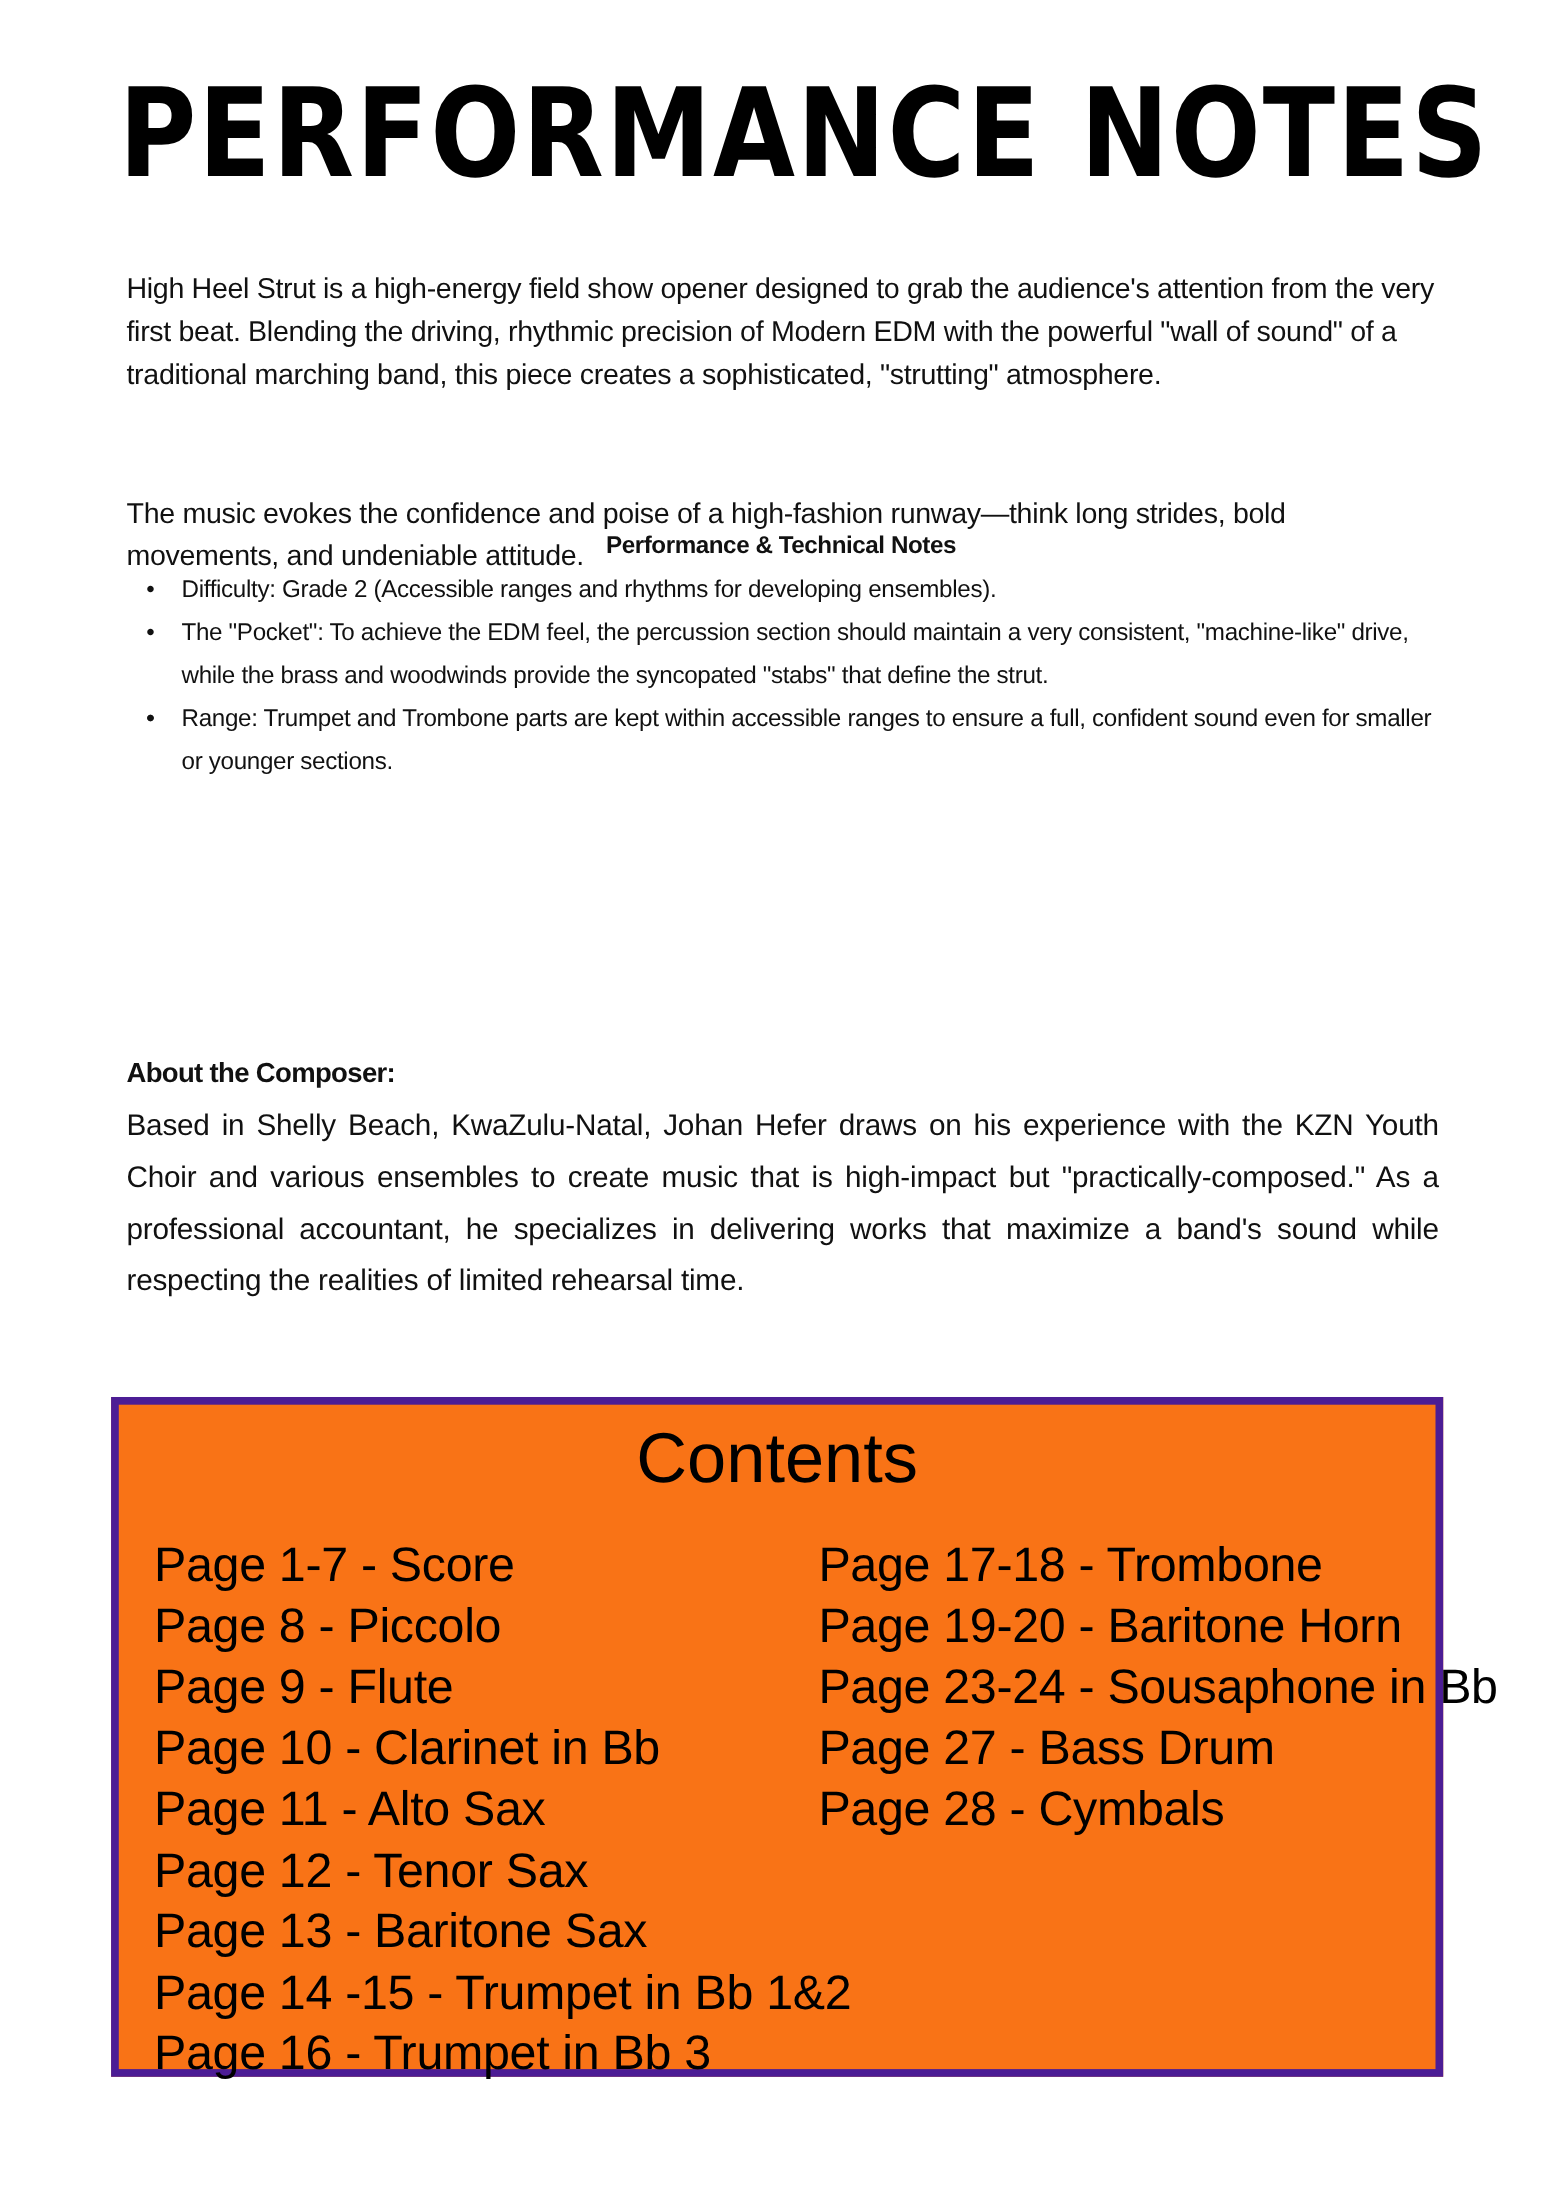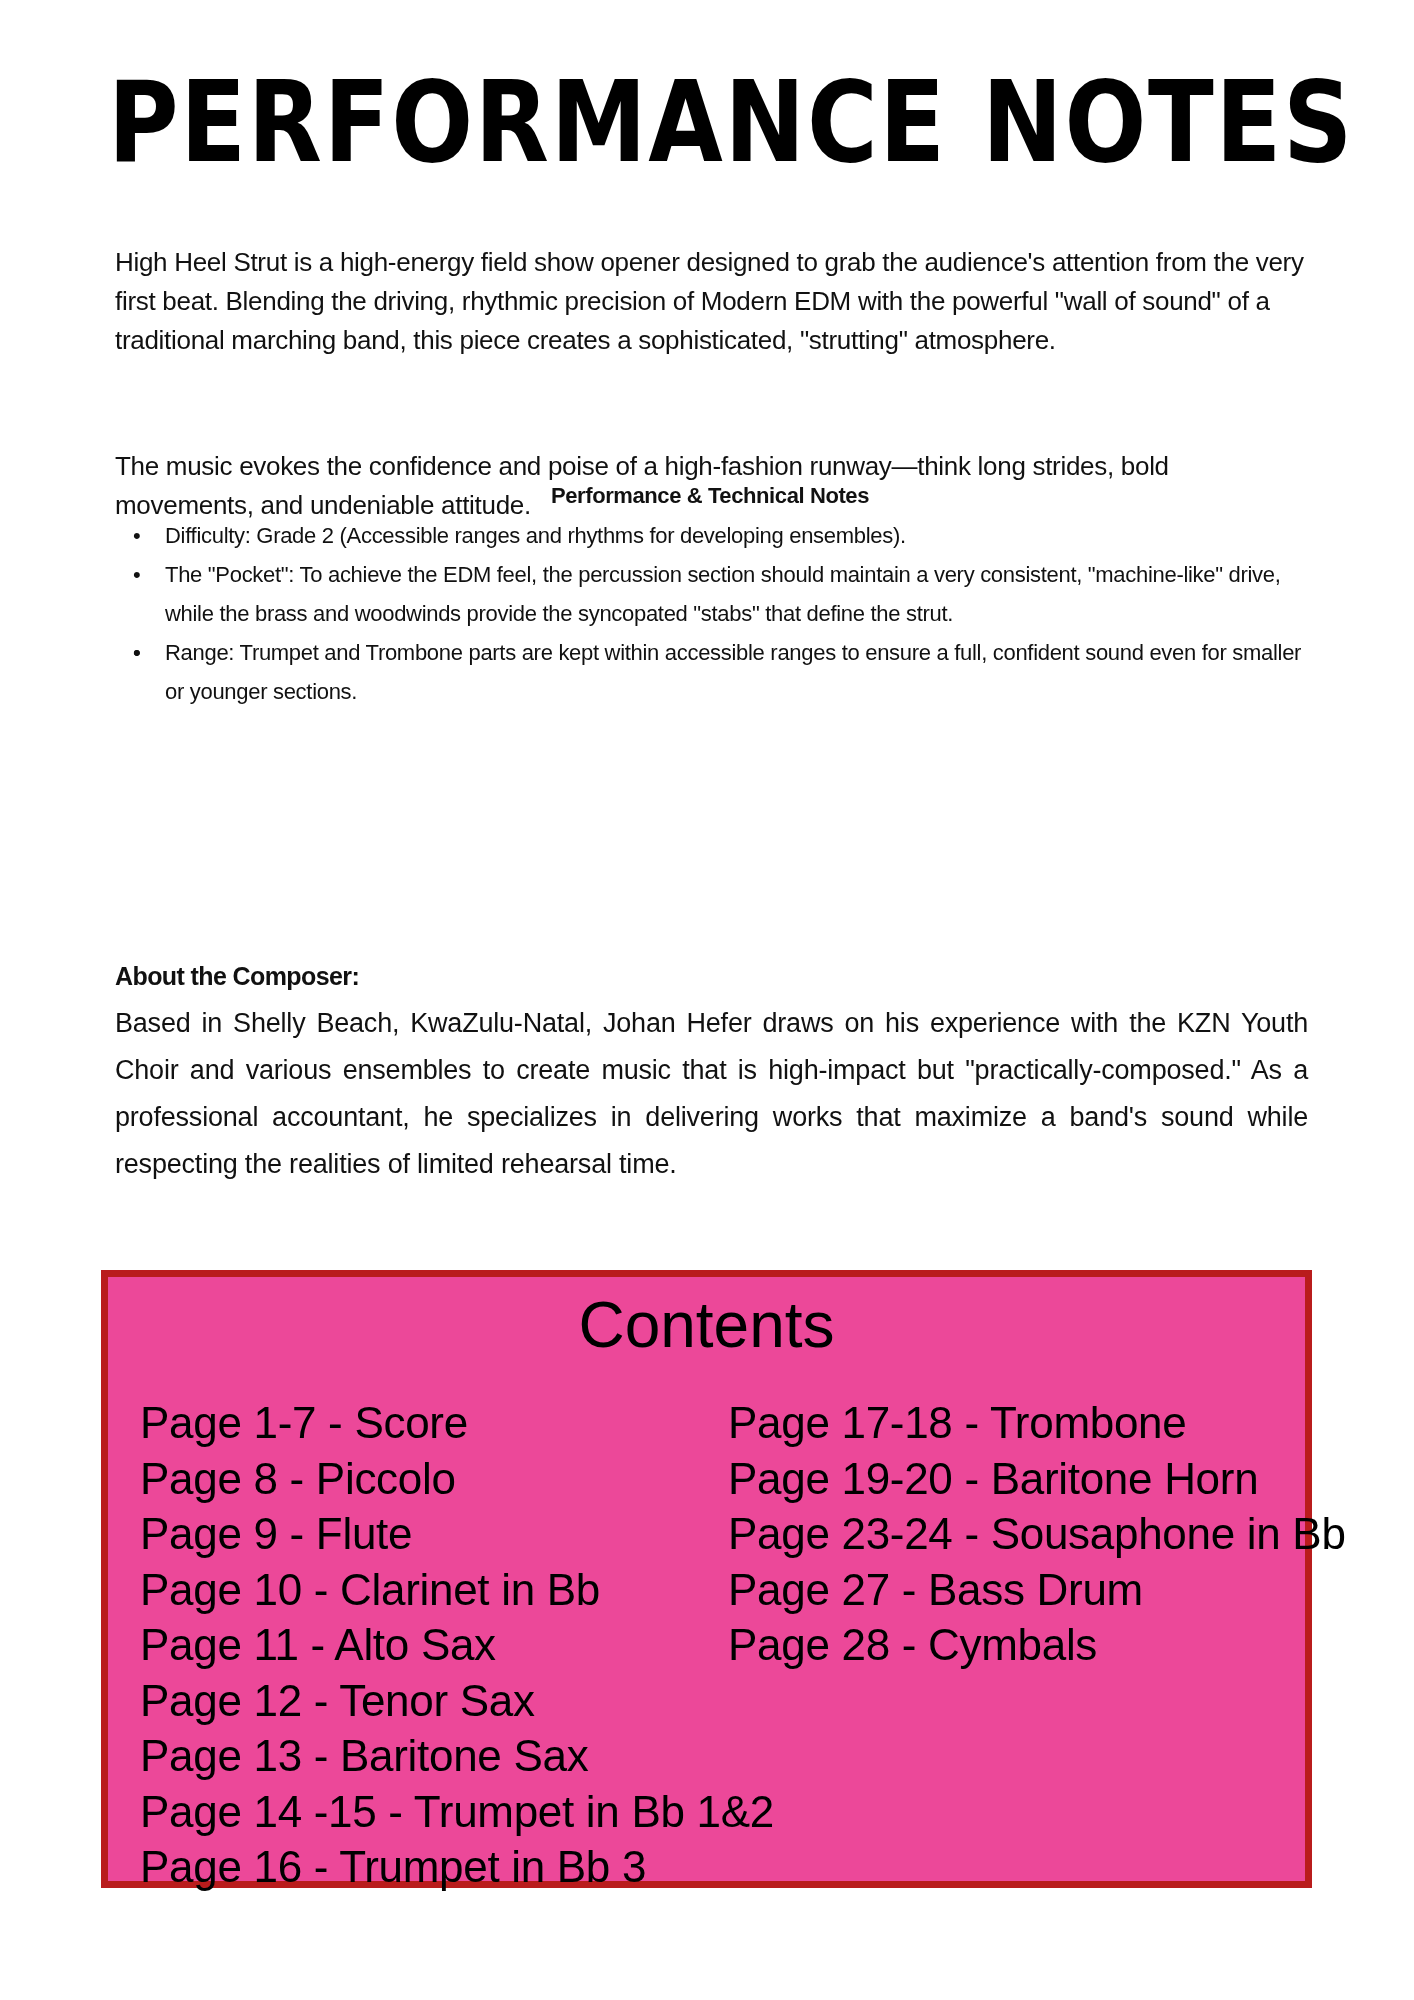--- a/index.html
+++ b/index.html
@@ -85,22 +85,22 @@
     line-height: 47px;
     text-align: justify;
     letter-spacing: -0.2px;
   }
   .contents-box {
     position: absolute;
     left: 101px;
     top: 1270px;
     width: 1211px;
     height: 618px;
-    background: #ec4899;
-    border: 7px solid #b91c1c;
+    background: #f97316;
+    border: 7px solid #4c1d95;
   }
   .contents-title {
     position: absolute;
     left: 0;
     width: 100%;
     top: 8px;
     text-align: center;
     font-size: 64px;
     line-height: 80px;
     color: #000;
@@ -109,21 +109,21 @@
     position: absolute;
     top: 118px;
     list-style: none;
     font-size: 44px;
     line-height: 55.5px;
     color: #000;
     letter-spacing: -0.3px;
     white-space: nowrap;
   }
   .col-left { left: 32px; }
-  .col-right { left: 620px; }
+  .col-right { left: 636px; }
 </style>
 </head>
 <body>
 
 <h1 class="page-title">PERFORMANCE NOTES</h1>
 
 <p class="body-text intro-1">High Heel Strut is a high-energy field show opener designed to grab the audience's attention from the very first beat. Blending the driving, rhythmic precision of Modern EDM with the powerful "wall of sound" of a traditional marching band, this piece creates a sophisticated, "strutting" atmosphere.</p>
 <p class="body-text intro-2">The music evokes the confidence and poise of a high-fashion runway—think long strides, bold movements, and undeniable attitude.</p>
 
 <div class="tech-heading">Performance &amp; Technical Notes</div>

